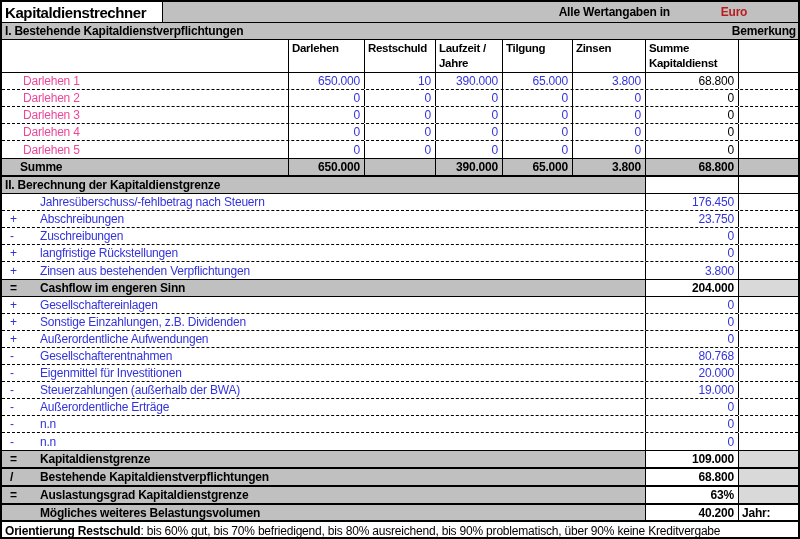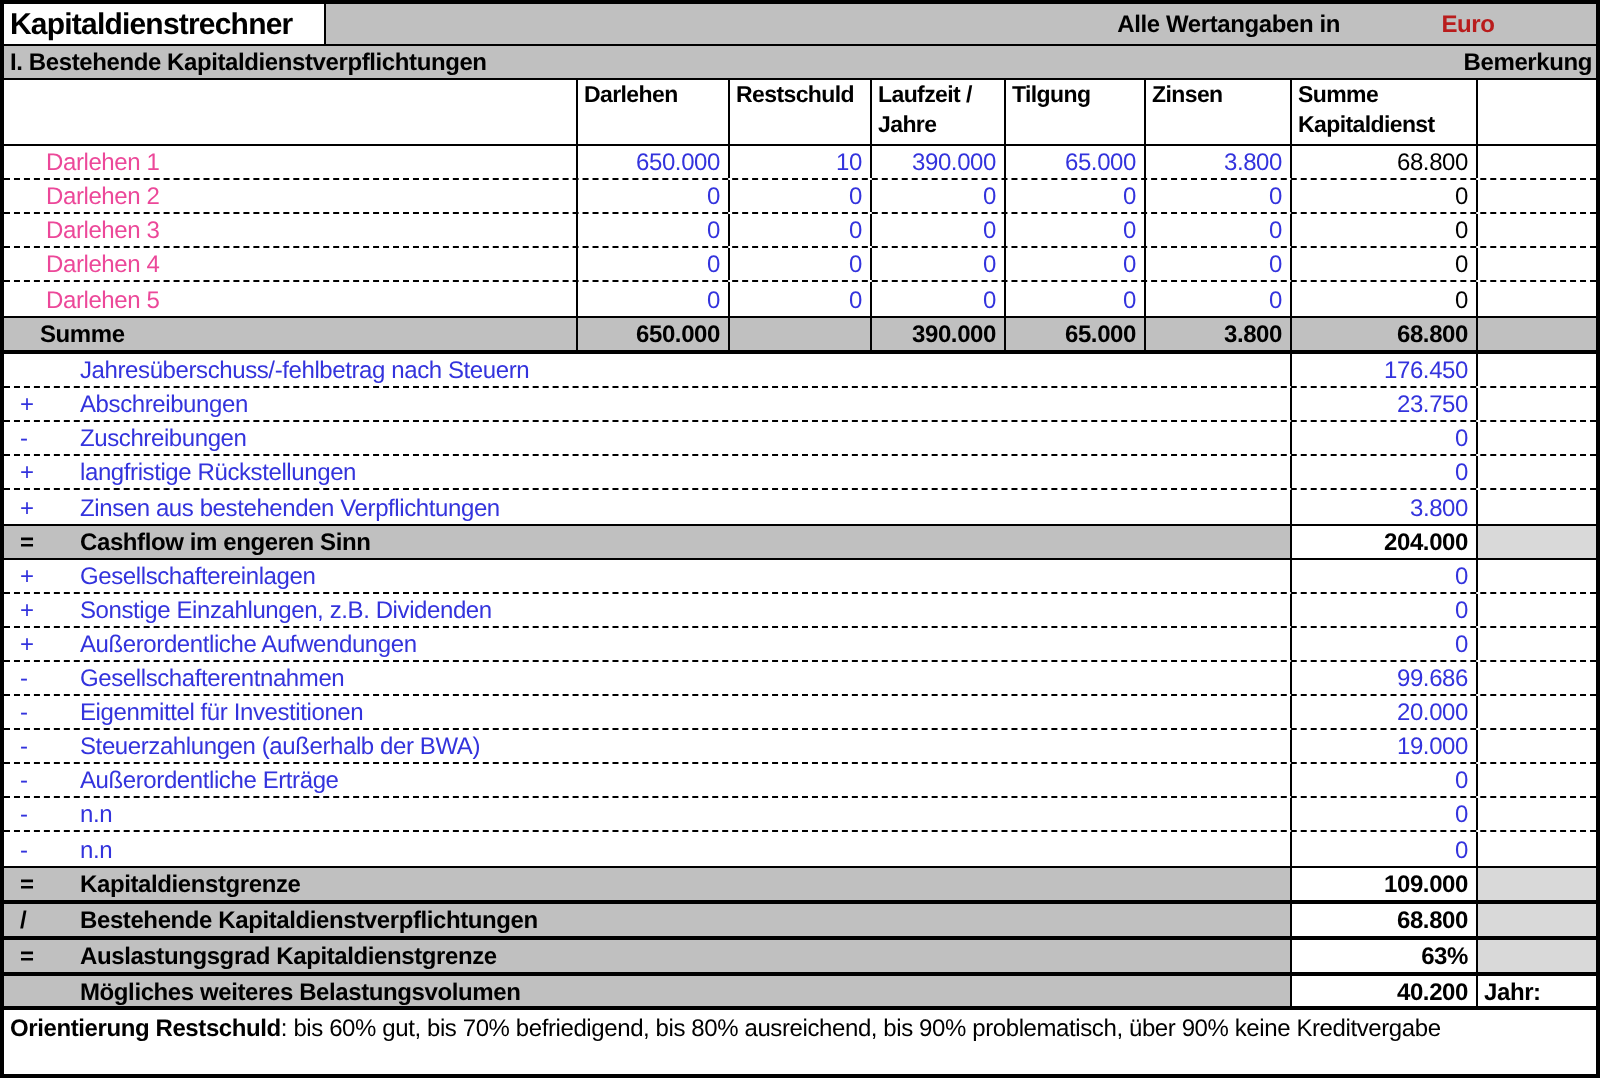--- a/index.html
+++ b/index.html
@@ -182,20 +182,25 @@
       <div class="cell">Summe</div>
       <div class="cell num">650.000</div>
       <div class="cell num"></div>
       <div class="cell num">390.000</div>
       <div class="cell num">65.000</div>
       <div class="cell num">3.800</div>
       <div class="cell num">68.800</div>
       <div class="cell"></div>
     </div>
 
+  <div class="row sec-header sec2-header">
+    <div class="hcell lbl">II. Berechnung der Kapitaldienstgrenze</div>
+    <div class="hcell val"></div>
+    <div class="hcell bem"></div>
+  </div>
 
   <div id="calcRows">
       <div class="row g3 calc-row input dashed">
         <div class="lblcell">
           <span class="sign"></span>
           <span>Jahresüberschuss/-fehlbetrag nach Steuern</span>
         </div>
         <div class="valcell">176.450</div>
         <div class="bemcell"></div>
       </div>
@@ -261,21 +266,21 @@
           <span>Außerordentliche Aufwendungen</span>
         </div>
         <div class="valcell">0</div>
         <div class="bemcell"></div>
       </div>
       <div class="row g3 calc-row input dashed">
         <div class="lblcell">
           <span class="sign">-</span>
           <span>Gesellschafterentnahmen</span>
         </div>
-        <div class="valcell">99.686</div>
+        <div class="valcell">80.768</div>
         <div class="bemcell"></div>
       </div>
       <div class="row g3 calc-row input dashed">
         <div class="lblcell">
           <span class="sign">-</span>
           <span>Eigenmittel für Investitionen</span>
         </div>
         <div class="valcell">20.000</div>
         <div class="bemcell"></div>
       </div>

